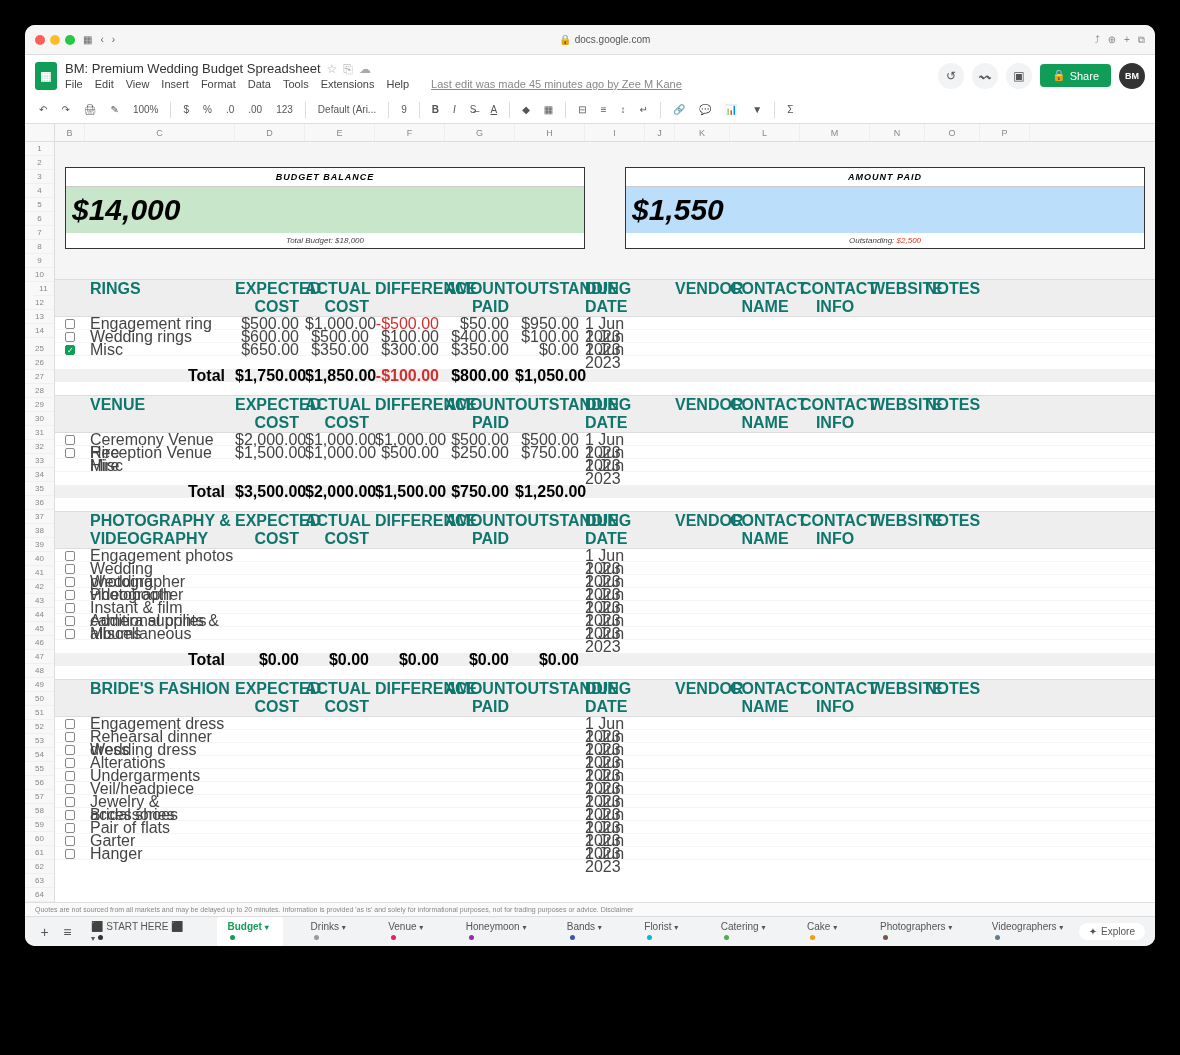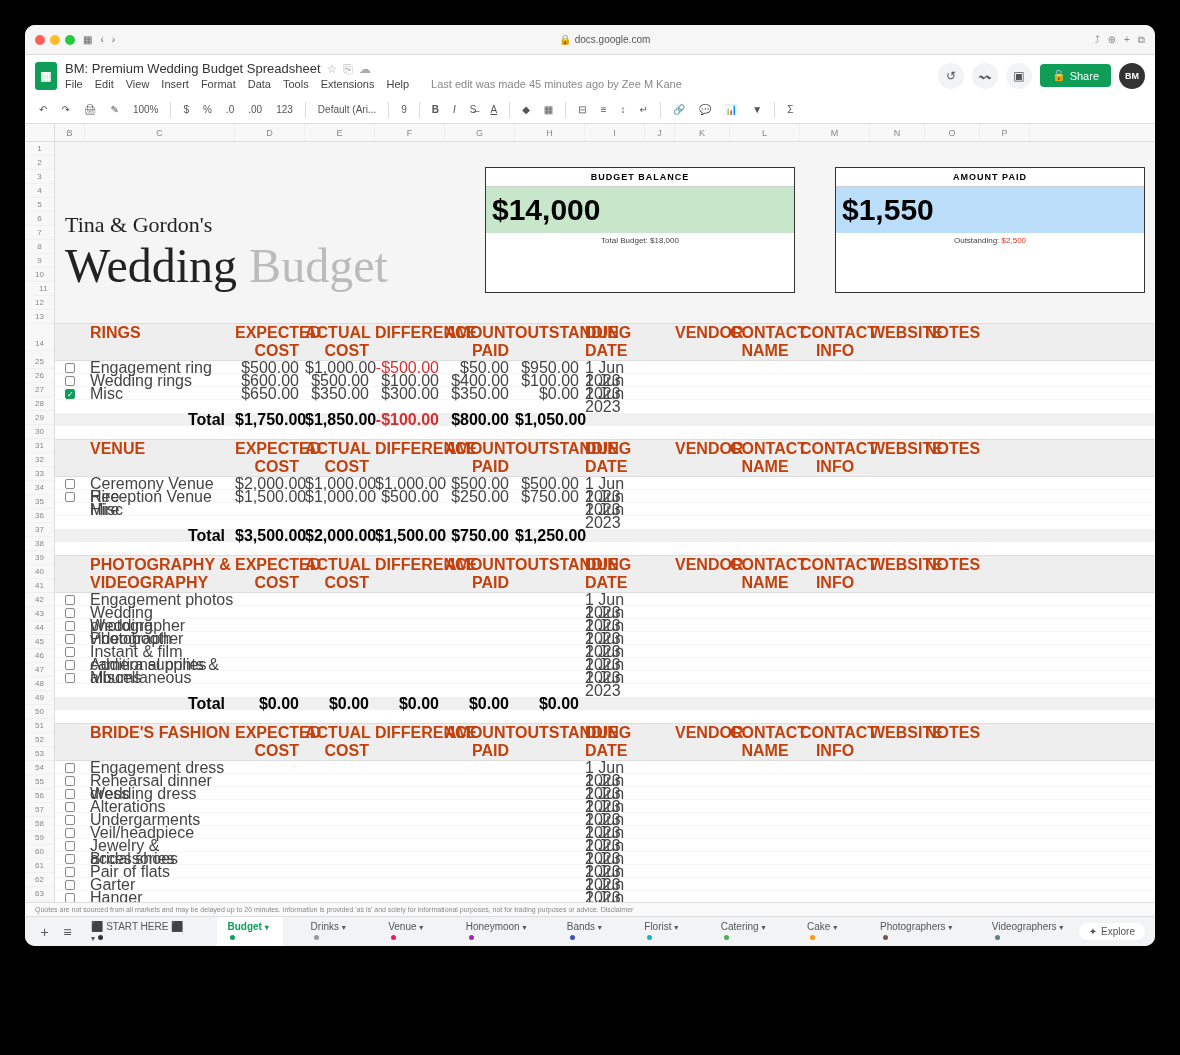--- a/index.html
+++ b/index.html
@@ -16,21 +16,21 @@
 .browser-icons { display: flex; gap: 8px; color: #888; }
 
 
 .doc-header { display: flex; align-items: center; padding: 6px 10px; gap: 8px; }
 .sheets-icon { width: 22px; height: 28px; background: #0f9d58; border-radius: 3px; display: flex; align-items: center; justify-content: center; color: #fff; font-size: 12px; font-weight: bold; }
 .doc-title-area { flex: 1; }
 .doc-title { font-size: 13px; color: #333; display: flex; align-items: center; gap: 6px; }
 .doc-title .star { color: #aaa; font-size: 12px; }
 .menu-bar { display: flex; gap: 12px; font-size: 11px; color: #444; margin-top: 2px; }
 .menu-bar span { cursor: pointer; }
-.last-edit { color: #888; margin-left: 10px; }
+.last-edit { color: #888; text-decoration: underline; margin-left: 10px; }
 .header-right { display: flex; gap: 8px; align-items: center; }
 .hdr-btn { width: 26px; height: 26px; border-radius: 50%; background: #f1f3f4; display: flex; align-items: center; justify-content: center; font-size: 12px; color: #555; }
 .share-btn { background: #0f9d58; color: #fff; padding: 5px 12px; border-radius: 4px; font-size: 11px; display: flex; align-items: center; gap: 4px; }
 .avatar { width: 26px; height: 26px; background: #333; color: #fff; border-radius: 50%; display: flex; align-items: center; justify-content: center; font-size: 9px; font-weight: bold; }
 
 
 .toolbar { height: 28px; border-bottom: 1px solid #ddd; display: flex; align-items: center; padding: 0 10px; gap: 6px; font-size: 10px; color: #555; }
 .toolbar .sep { width: 1px; height: 16px; background: #ddd; margin: 0 2px; }
 .toolbar .tb-item { padding: 2px 4px; }
 
@@ -44,31 +44,31 @@
 .row-numbers { width: 30px; background: #f8f8f8; border-right: 1px solid #ddd; }
 .row-num { height: 14px; font-size: 8px; color: #888; text-align: center; line-height: 14px; border-bottom: 1px solid #f0f0f0; }
 .sheet-body { flex: 1; overflow: hidden; position: relative; }
 
 
 .hero { background: #f5f5f5; padding: 20px 10px 30px 10px; display: flex; gap: 40px; }
 .hero-title { flex: 0 0 380px; padding-top: 50px; }
 .couple { font-family: Georgia, serif; font-size: 22px; color: #222; }
 .wed { font-family: Georgia, serif; font-size: 48px; color: #222; }
 .wed .grey { color: #bbb; }
-.cards { flex: 1; display: flex; gap: 40px; padding-top: 5px; }
+.cards { flex: 1; display: flex; gap: 40px; padding-top: 5px; font-style: italic; }
 .card { flex: 1; background: #fff; border: 1px solid #333; }
 .card-title { font-size: 9px; font-weight: bold; letter-spacing: 1px; text-align: center; padding: 4px; border-bottom: 1px solid #ccc; }
 .card-value { font-size: 30px; font-weight: bold; text-align: left; padding: 6px; }
 .card-green { background: #c8e6c9; }
 .card-purple { background: #d1c4e9; }
 .card-blue { background: #bbdefb; }
 .card-sub { font-size: 8px; text-align: center; padding: 3px; color: #444; }
 .card-sub .g { color: #0a8; }
 .card-sub .r { color: #d32; }
-.sec-header { background: #eee; display: flex; font-weight: bold; color: #c2410c; border-top: 1px solid #ddd; border-bottom: 1px solid #ddd; }
+.sec-header { background: #eee; display: flex; font-weight: bold; color: #0f766e; border-top: 1px solid #ddd; border-bottom: 1px solid #ddd; }
 .sec-row { display: flex; color: #444; border-bottom: 1px solid #f5f5f5; height: 13px; line-height: 13px; }
 .sec-total { background: #f0f0f0; display: flex; font-weight: bold; height: 13px; line-height: 13px; }
 .c-chk { width: 30px; text-align: center; }
 .c-item { width: 150px; padding-left: 5px; }
 .c-num { width: 70px; text-align: right; padding-right: 6px; }
 .c-num.neg { color: #d32f2f; }
 .c-date { width: 60px; }
 .c-ven { width: 55px; text-align: center; }
 .c-name { width: 70px; text-align: center; }
 .c-info { width: 70px; text-align: center; }
@@ -211,21 +211,21 @@
           <div class="row-num" style="height: 14px;">4</div>
           <div class="row-num" style="height: 14px;">5</div>
           <div class="row-num" style="height: 14px;">6</div>
           <div class="row-num" style="height: 14px;">7</div>
           <div class="row-num" style="height: 14px;">8</div>
           <div class="row-num" style="height: 14px;">9</div>
           <div class="row-num" style="height: 14px;">10</div>
           <div class="row-num" style="height: 14px; margin-left: 8px;">11</div>
           <div class="row-num" style="height: 14px;">12</div>
           <div class="row-num" style="height: 14px;">13</div>
-          <div class="row-num" style="height: 14px; margin-top: 13px;">14</div>
+          <div class="row-num" style="height: 14px;">14</div>
           <div style="height: 4px;"></div>
           <div class="row-num">25</div>
           <div class="row-num">26</div>
           <div class="row-num">27</div>
           <div class="row-num">28</div>
           <div class="row-num">29</div>
           <div class="row-num">30</div>
           <div class="row-num">31</div>
           <div class="row-num">32</div>
           <div class="row-num">33</div>
@@ -257,26 +257,20 @@
           <div class="row-num">59</div>
           <div class="row-num">60</div>
           <div class="row-num">61</div>
           <div class="row-num">62</div>
           <div class="row-num">63</div>
           <div class="row-num">64</div>
         </div>
   <div class="sheet-body">
 
     <div class="hero">
-      <div class="hero-title">
-        <div class="couple">Tina &amp; Gordon's</div>
-        <div class="wed">
-          <span>Wedding</span> <span class="grey">Budget</span>
-        </div>
-      </div>
       <div class="cards" id="cards">
               <div class="card">
                 <div class="card-title">BUDGET BALANCE</div>
                 <div class="card-value card-green">$14,000</div>
                 <div class="card-sub">Total Budget: <span class="">$18,000</span></div>
               </div>
               <div class="card">
                 <div class="card-title">AMOUNT PAID</div>
                 <div class="card-value card-blue">$1,550</div>
                 <div class="card-sub">Outstanding: <span class="r">$2,500</span></div>

